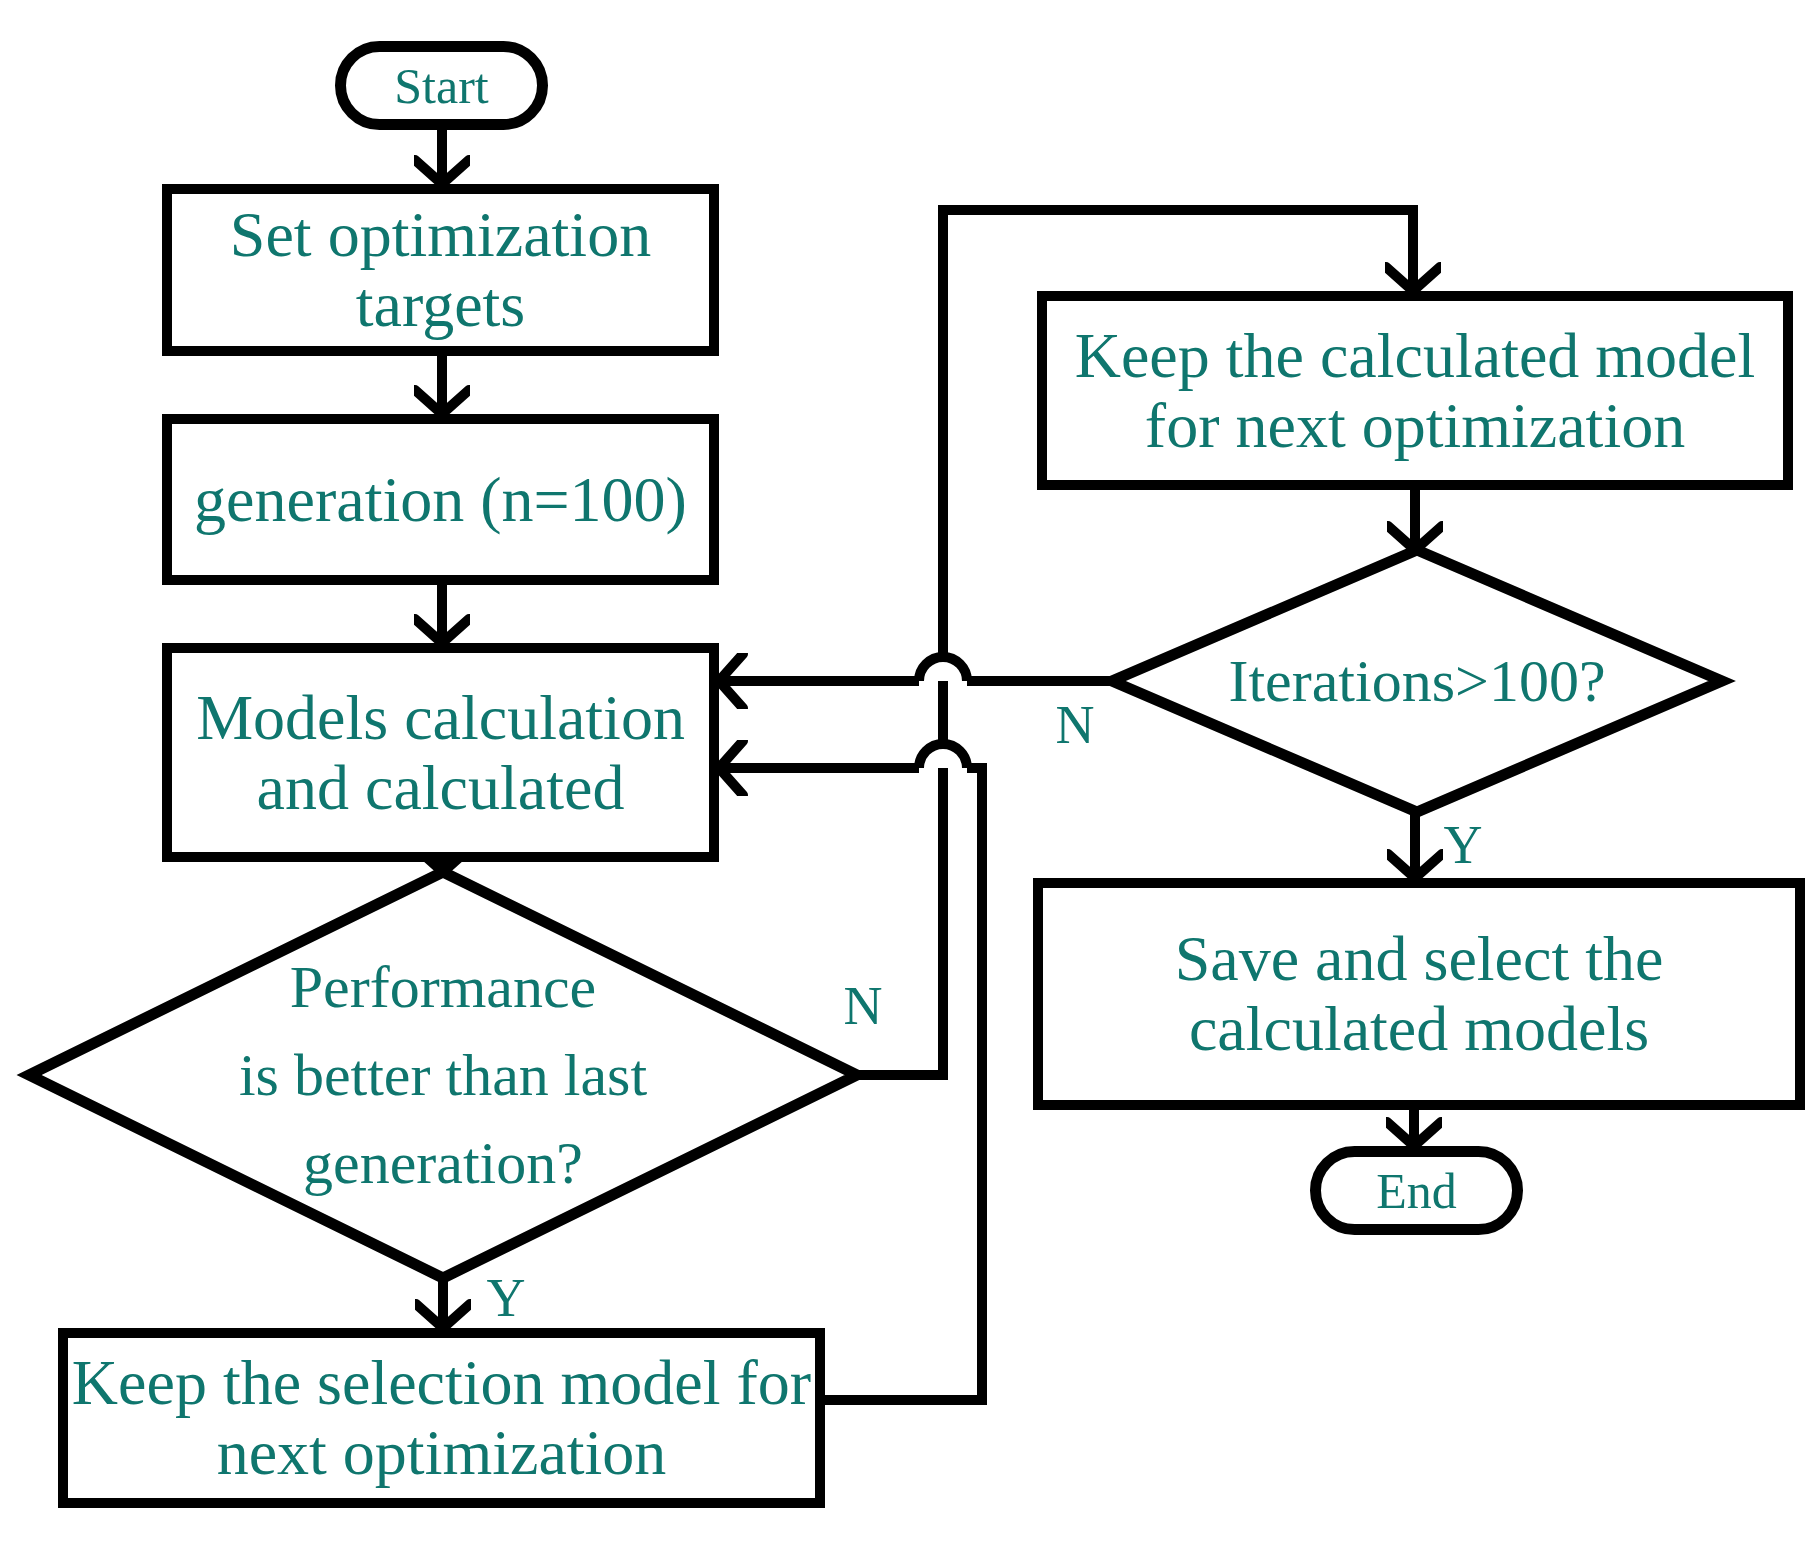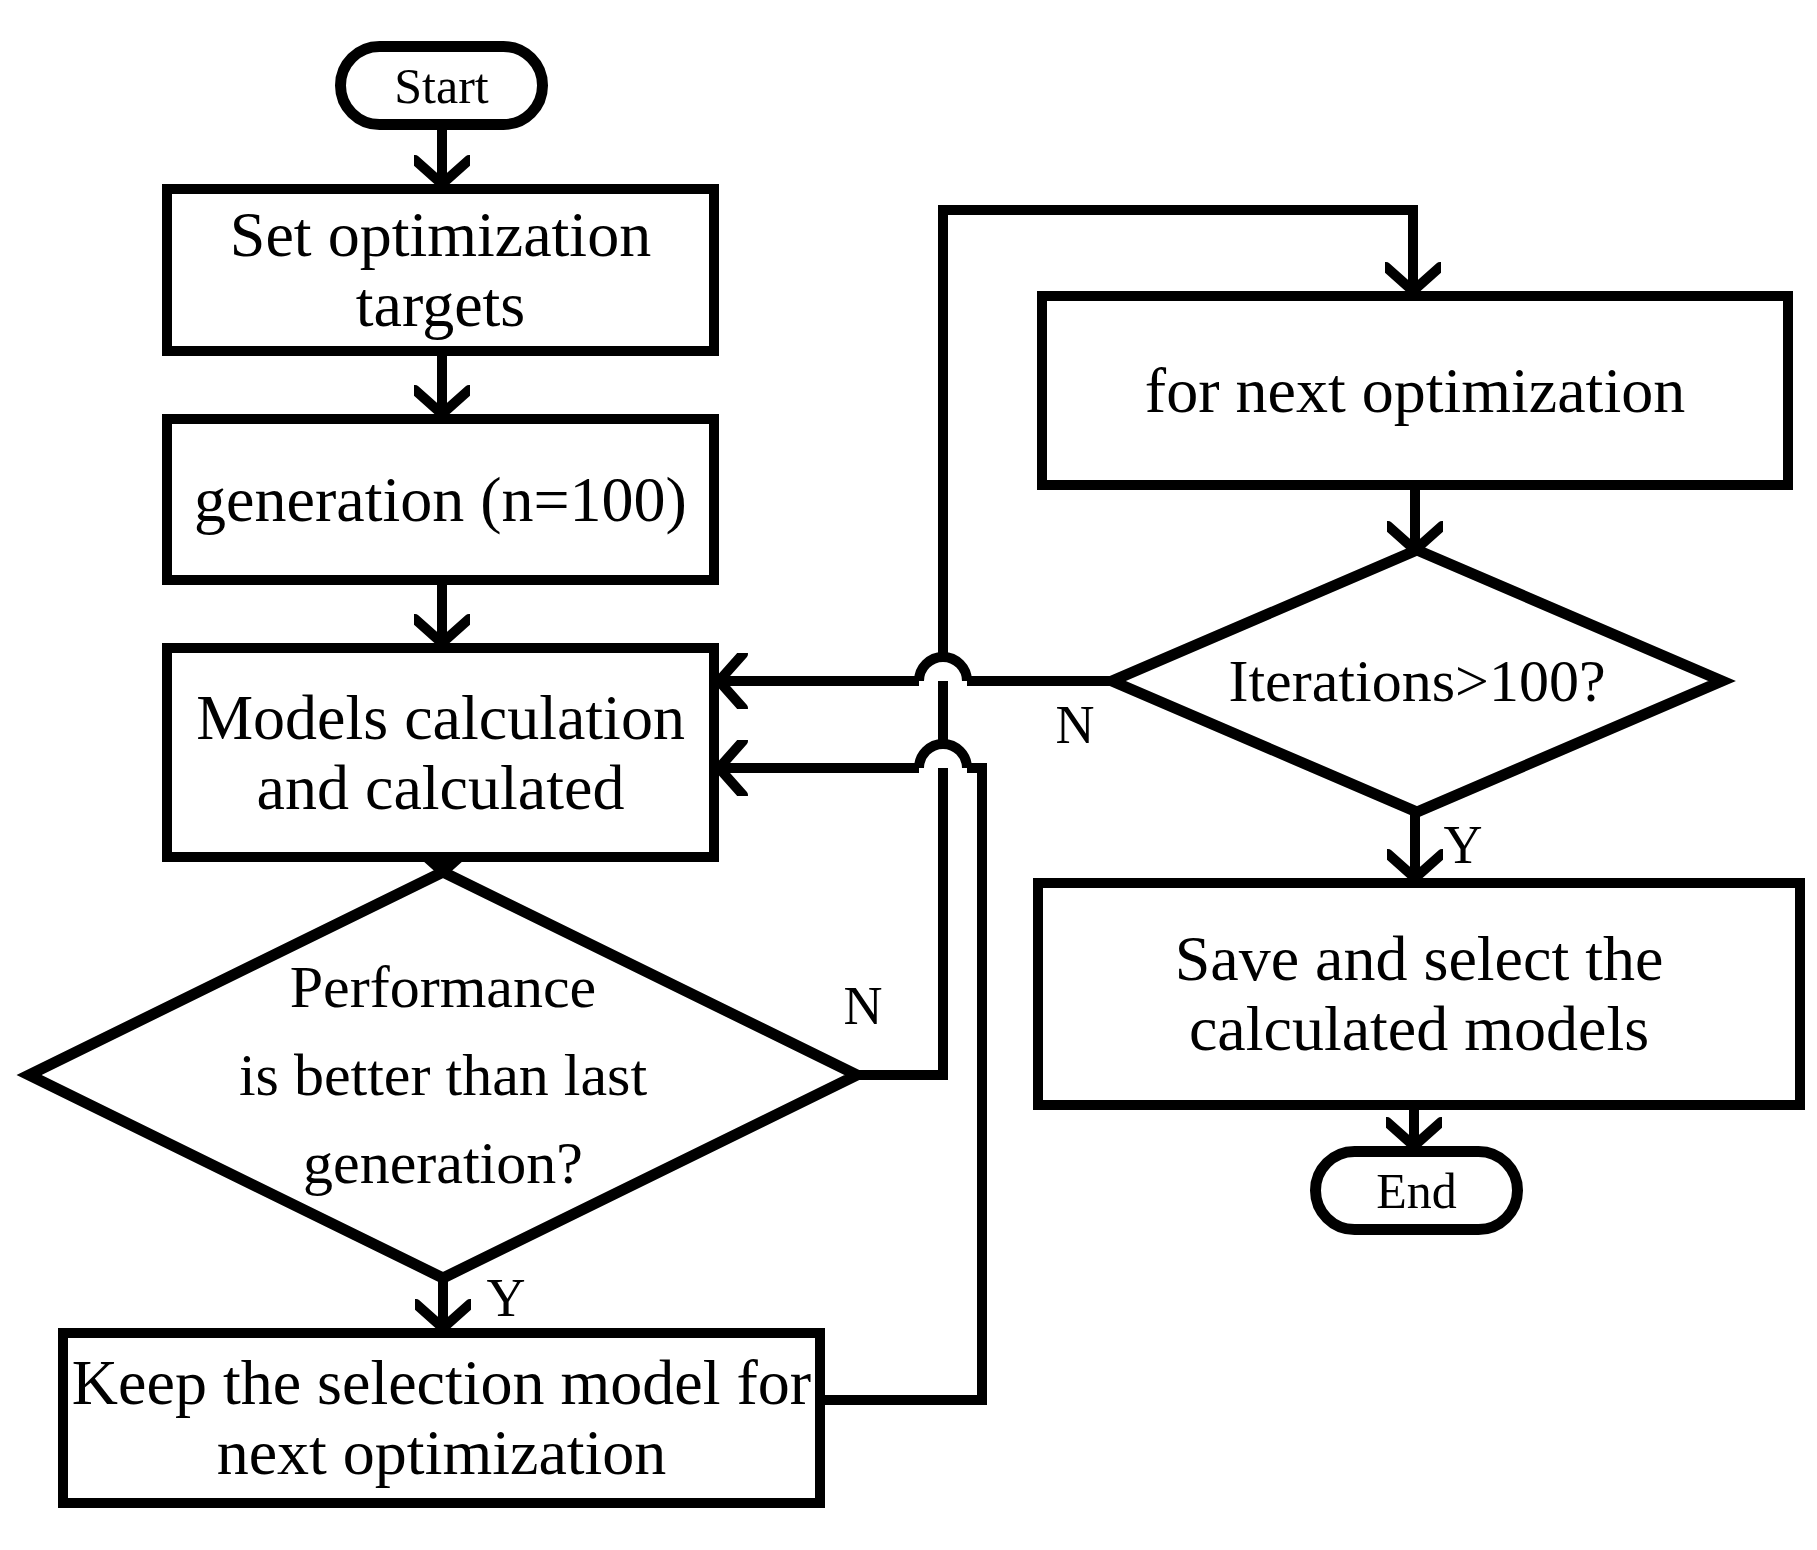--- a/index.html
+++ b/index.html
@@ -6,21 +6,21 @@
     margin: 0;
     padding: 0;
     background: #ffffff;
   }
   .canvas {
     position: relative;
     width: 1817px;
     height: 1550px;
     background: #ffffff;
     font-family: "Liberation Serif", "DejaVu Serif", serif;
-    color: #000000;
+    color: #0f766e;
   }
   .wires {
     position: absolute;
     left: 0;
     top: 0;
   }
   .wire {
     fill: none;
     stroke: #000000;
     stroke-width: 10;
@@ -138,20 +138,21 @@
     <div>is better than last</div>
     <div>generation?</div>
   </div>
 
   <div class="node" style="left:58px; top:1328px; width:767px; height:180px;">
     <div>Keep the selection model for</div>
     <div>next optimization</div>
   </div>
 
   <div class="node" style="left:1037px; top:291px; width:756px; height:199px;">
+    <div>Keep the calculated model</div>
     <div>for next optimization</div>
   </div>
 
   <div class="dlabel one" style="left:1117px; top:651px; width:600px; height:60px;">
     <div>Iterations&gt;100?</div>
   </div>
 
   <div class="node" style="left:1033px; top:878px; width:772px; height:232px;">
     <div>Save and select the</div>
     <div>calculated models</div>

